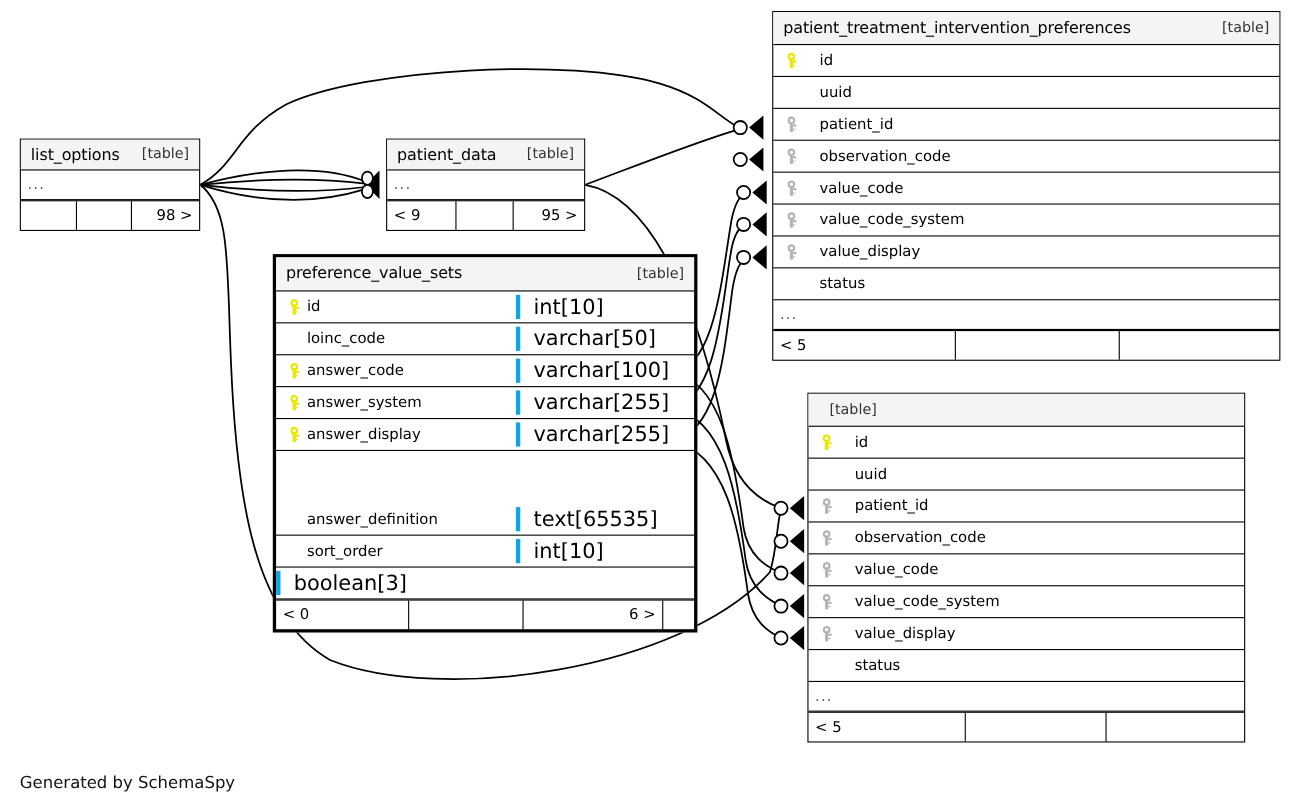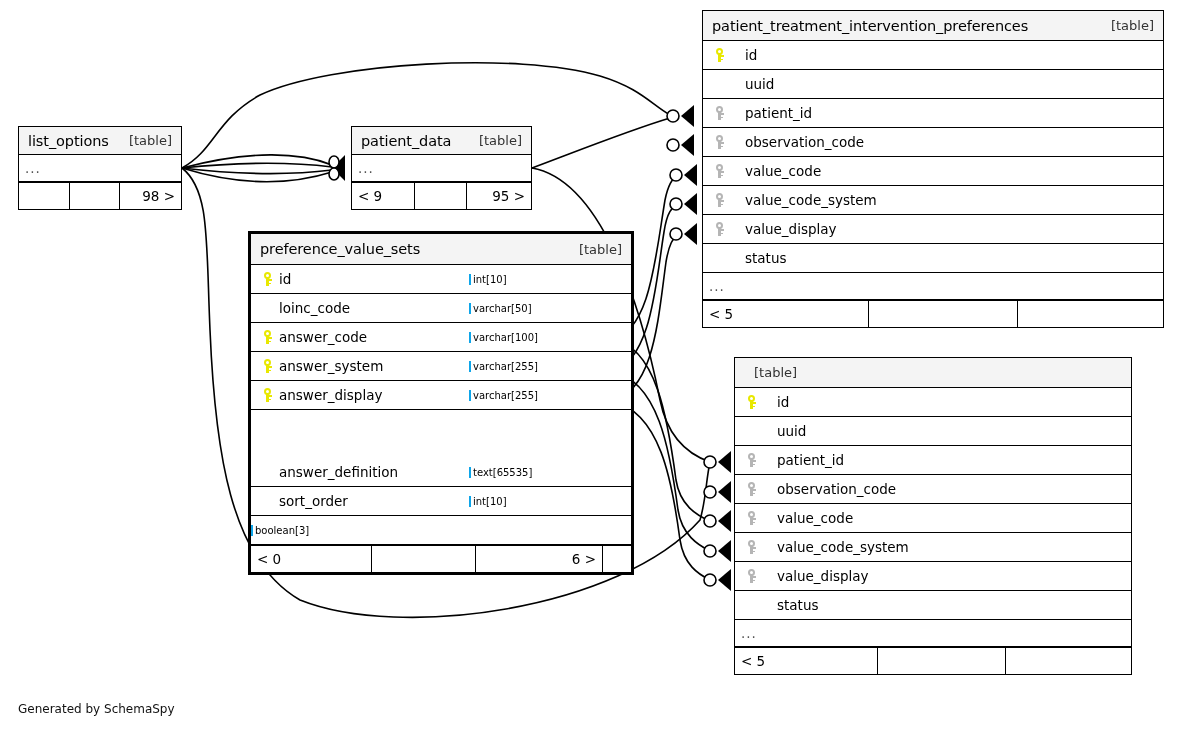--- a/index.html
+++ b/index.html
@@ -27,41 +27,41 @@
   }
   .tname{font-weight:normal;font-size:14.5px;letter-spacing:-0.1px;}
   .ttag{font-size:13px;color:#333;padding-left:10px;}
 
   .row{
     display:flex;align-items:center;border-bottom:1px solid #000;
     box-sizing:border-box;font-size:13.5px;white-space:nowrap;
   }
   .row:last-child{border-bottom:none;}
   .cname{display:flex;flex:1 1 auto;overflow:hidden;padding-left:6px;box-sizing:border-box;}
-  .ctype{border-left:2px solid #0ea5e9;padding-left:2px;box-sizing:border-box;font-size:10px;}
+  .ctype{border-left:4px solid #0ea5e9;padding-left:12px;box-sizing:border-box;font-size:19px;}
   .cstub{border-left:1px solid #000;box-sizing:border-box;}
 
   .keyslot{width:22px;min-width:22px;display:flex;align-items:center;justify-content:center;}
   .key{width:9px;height:14px;position:relative;display:block;}
   .key i{position:absolute;left:2px;top:5px;width:3px;height:9px;background:currentColor;display:block;}
   .key i:after{content:"";position:absolute;left:3px;top:2px;width:3px;height:1.6px;background:currentColor;}
   .key i:before{content:"";position:absolute;left:3px;top:5.5px;width:2.4px;height:1.6px;background:currentColor;}
   .key b{position:absolute;left:0;top:0;width:7px;height:7px;border:2px solid currentColor;border-radius:50%;box-sizing:border-box;display:block;}
   .key.pk{color:#e8e800;}
   .key.fk{color:#b5b5b5;}
 
   .dots{font-size:13.5px;color:#555;letter-spacing:1px;padding-left:6px;}
 
   .tfoot{display:flex;border-top:1px solid #000;box-sizing:border-box;font-size:13.5px;}
   .tfoot>div{box-sizing:border-box;display:flex;align-items:center;padding:0 6px;}
   .tfoot .fl{justify-content:flex-start;}
   .tfoot .fr{justify-content:flex-end;}
   .tfoot .sep{border-left:1px solid #000;}
 
-  .credit{position:absolute;left:18px;top:702px;font-size:12px;color:#111;}
+  .credit{position:absolute;left:18px;top:702px;font-size:15px;color:#111;}
 </style>
 </head>
 <body>
 
 <svg id="edges" viewBox="0 0 1180 732">
   <g>
     <path d="M182,168 C250,150 300,152 332,165"></path>
     <path d="M182,168 C250,161 300,163 332,167"></path>
     <path d="M182,168 C250,176 300,174 332,170"></path>
     <path d="M182,168 C250,189 300,182 332,172"></path>

